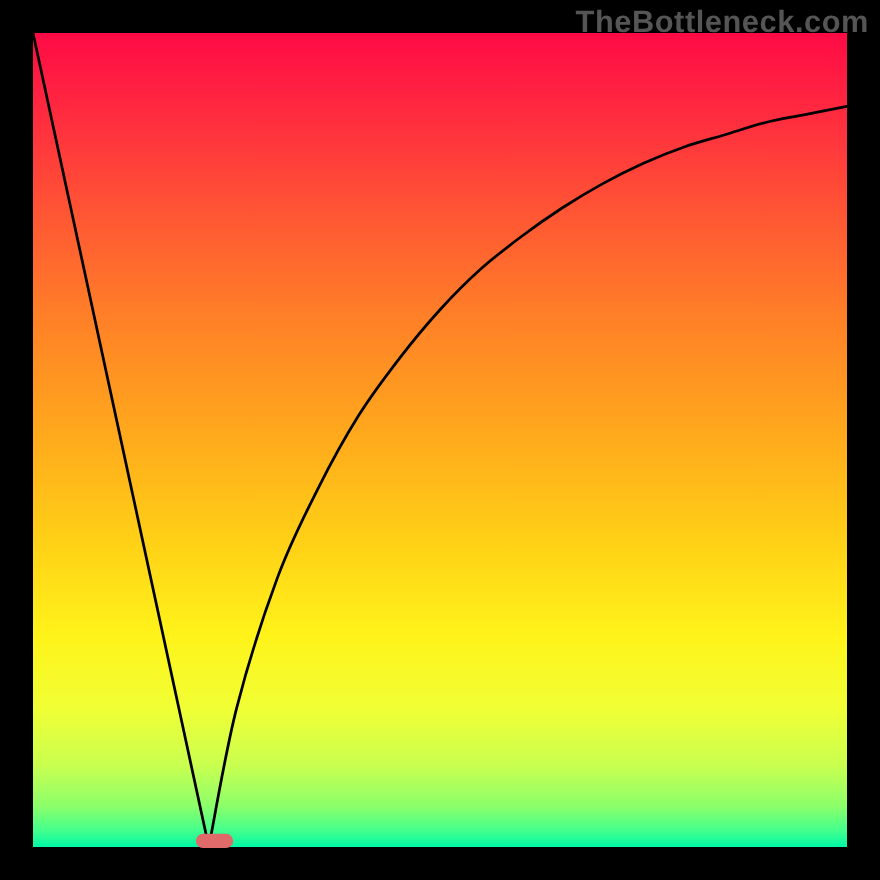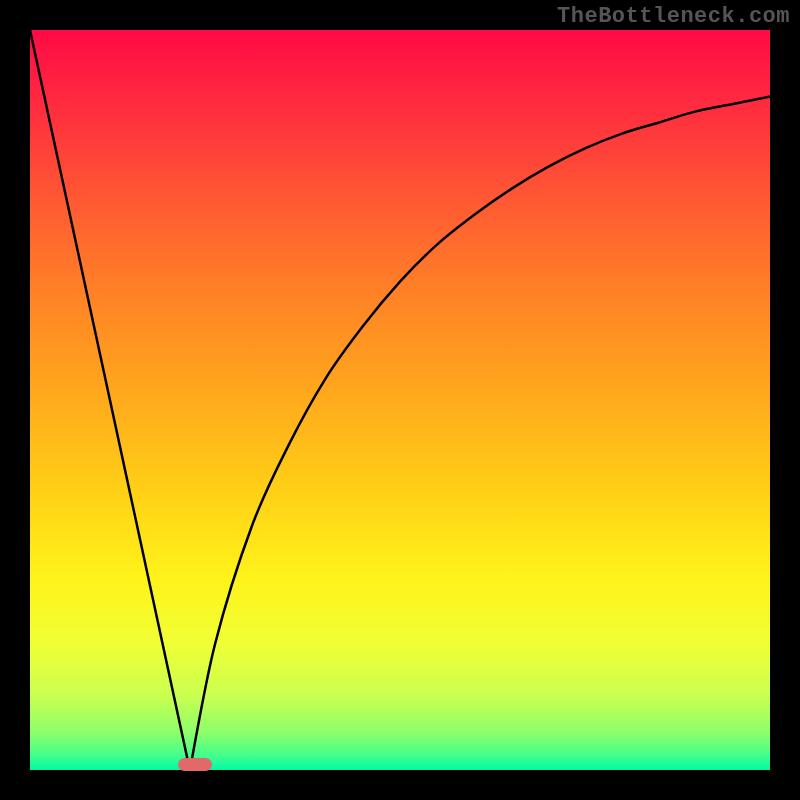--- a/index.html
+++ b/index.html
@@ -17,26 +17,25 @@
     left: 0;
     width: 800px;
     height: 800px;
     background: #000;
   }
   .watermark {
     position: absolute;
     top: 4px;
     right: 10px;
     color: #555;
-    font-size: 22px;
+    font-size: 28px;
     font-weight: bold;
     letter-spacing: 0.5px;
     z-index: 20;
     user-select: none;
-    font-family: Liberation Mono, monospace;
   }
   .plot-area {
     position: absolute;
     left: 30px;
     top: 30px;
     width: 740px;
     height: 740px;
     z-index: 5;
   }
   .gradient-bg {

